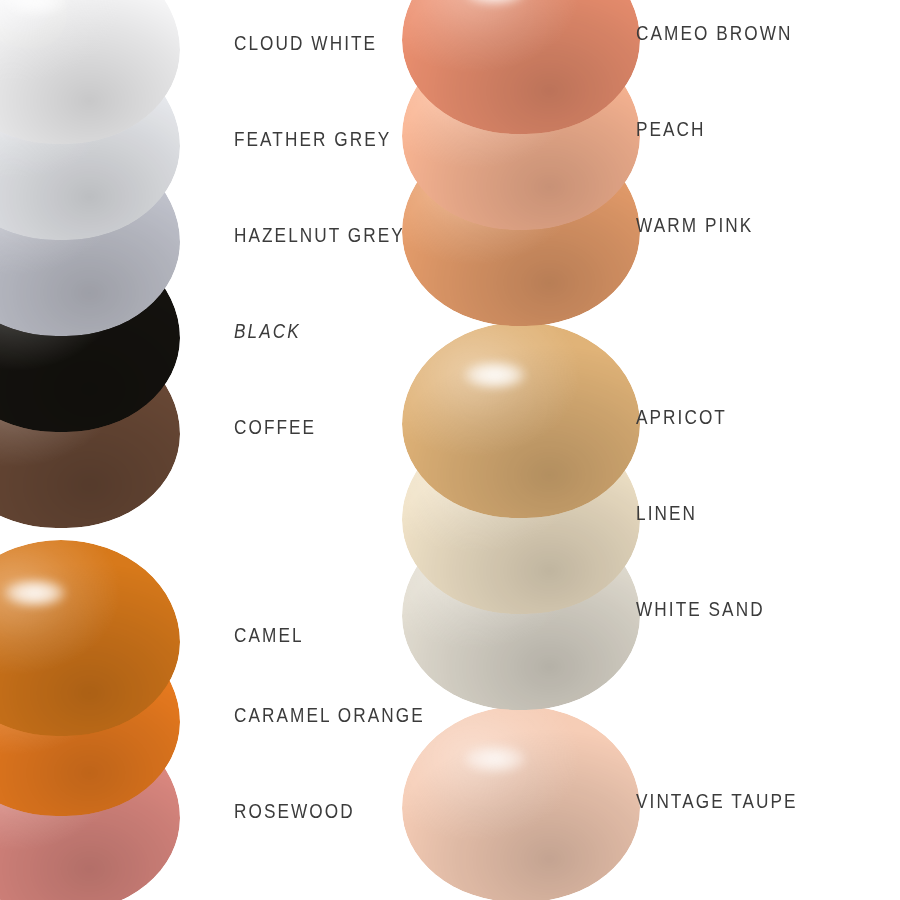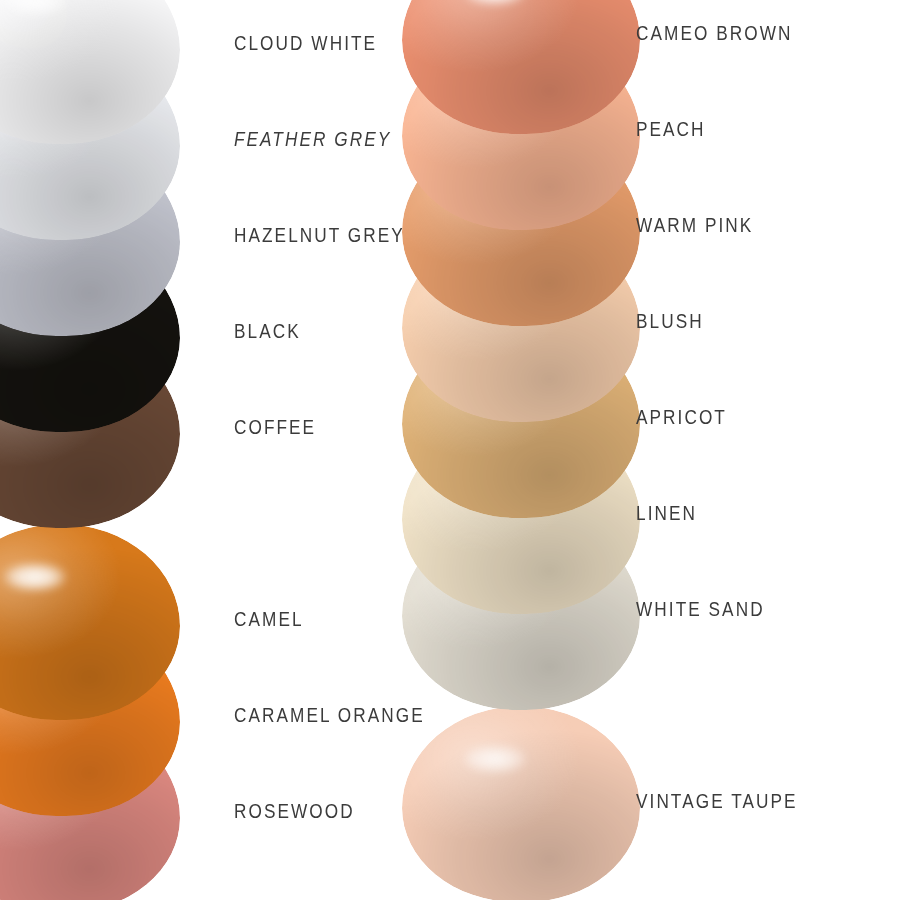--- a/index.html
+++ b/index.html
@@ -126,53 +126,53 @@
           <div class="label" style="left: 234px; top: 84px; color: rgb(59, 59, 59);">ROSEWOOD</div>
         </div>
         <div class="swatch-row" style="top: 620px; z-index: 2;">
           <div class="balloon" style="left: -58px; top: 0px;">
             <div class="body" style="background: rgb(239, 126, 32);"></div>
             <div class="shade"></div>
             <div class="gloss"></div>
           </div>
           <div class="label" style="left: 234px; top: 84px; color: rgb(59, 59, 59);">CARAMEL ORANGE</div>
         </div>
-        <div class="swatch-row" style="top: 524px; z-index: 3;">
+        <div class="swatch-row" style="top: 540px; z-index: 3;">
           <div class="balloon" style="left: -58px; top: 0px;">
             <div class="body" style="background: rgb(215, 121, 27);"></div>
             <div class="shade"></div>
             <div class="gloss"></div>
           </div>
           <div class="label" style="left: 234px; top: 84px; color: rgb(59, 59, 59);">CAMEL</div>
         </div>
         <div class="swatch-row" style="top: 332px; z-index: 5; padding-left: 12px;">
           <div class="balloon dark" style="left: -58px; top: 0px;">
             <div class="body" style="background: rgb(107, 74, 55);"></div>
             <div class="shade"></div>
             <div class="gloss"></div>
           </div>
           <div class="label" style="left: 234px; top: 84px; color: rgb(59, 59, 59);">COFFEE</div>
         </div>
-        <div class="swatch-row" style="top: 236px; z-index: 6;">
+        <div class="swatch-row" style="top: 236px; z-index: 6; font-style: italic;">
           <div class="balloon dark" style="left: -58px; top: 0px;">
             <div class="body" style="background: rgb(21, 19, 15);"></div>
             <div class="shade"></div>
             <div class="gloss"></div>
           </div>
           <div class="label" style="left: 234px; top: 84px; color: rgb(59, 59, 59);">BLACK</div>
         </div>
         <div class="swatch-row" style="top: 140px; z-index: 7;">
           <div class="balloon" style="left: -58px; top: 0px;">
             <div class="body" style="background: rgb(197, 199, 209);"></div>
             <div class="shade"></div>
             <div class="gloss"></div>
           </div>
           <div class="label" style="left: 234px; top: 84px; color: rgb(59, 59, 59);">HAZELNUT GREY</div>
         </div>
-        <div class="swatch-row" style="top: 44px; z-index: 8; font-style: italic;">
+        <div class="swatch-row" style="top: 44px; z-index: 8;">
           <div class="balloon pale" style="left: -58px; top: 0px;">
             <div class="body" style="background: rgb(236, 238, 242);"></div>
             <div class="shade"></div>
             <div class="gloss"></div>
           </div>
           <div class="label" style="left: 234px; top: 84px; color: rgb(59, 59, 59);">FEATHER GREY</div>
         </div>
         <div class="swatch-row" style="top: -52px; z-index: 9;">
           <div class="balloon pale" style="left: -58px; top: 0px;">
             <div class="body" style="background: rgb(251, 251, 252);"></div>
@@ -211,28 +211,20 @@
           <div class="label" style="left: 186px; top: 84px; color: rgb(59, 59, 59);">APRICOT</div>
         </div>
         <div class="swatch-row" style="top: 418px; z-index: 4;">
           <div class="balloon pale" style="left: -48px; top: 0px;">
             <div class="body" style="background: rgb(241, 227, 200);"></div>
             <div class="shade"></div>
             <div class="gloss"></div>
           </div>
           <div class="label" style="left: 186px; top: 84px; color: rgb(59, 59, 59);">LINEN</div>
         </div>
-        <div class="swatch-row" style="top: 226px; z-index: 6;">
-          <div class="balloon pale" style="left: -48px; top: 0px;">
-            <div class="body" style="background: rgb(247, 207, 174);"></div>
-            <div class="shade"></div>
-            <div class="gloss"></div>
-          </div>
-          <div class="label" style="left: 186px; top: 84px; color: rgb(59, 59, 59);">BLUSH</div>
-        </div>
         <div class="swatch-row" style="top: 130px; z-index: 7;">
           <div class="balloon" style="left: -48px; top: 0px;">
             <div class="body" style="background: rgb(231, 158, 108);"></div>
             <div class="shade"></div>
             <div class="gloss"></div>
           </div>
           <div class="label" style="left: 186px; top: 84px; color: rgb(59, 59, 59);">WARM PINK</div>
         </div>
         <div class="swatch-row" style="top: 34px; z-index: 8;">
           <div class="balloon pale" style="left: -48px; top: 0px;">

